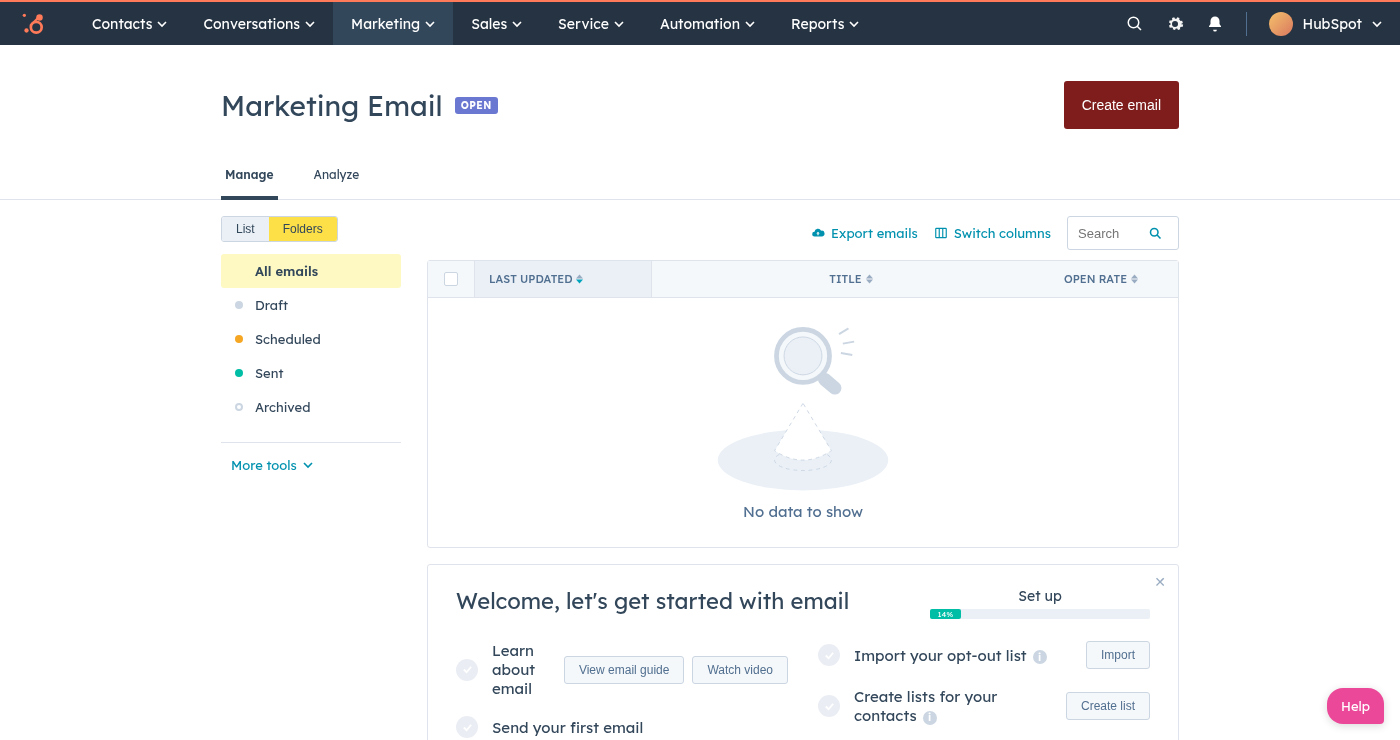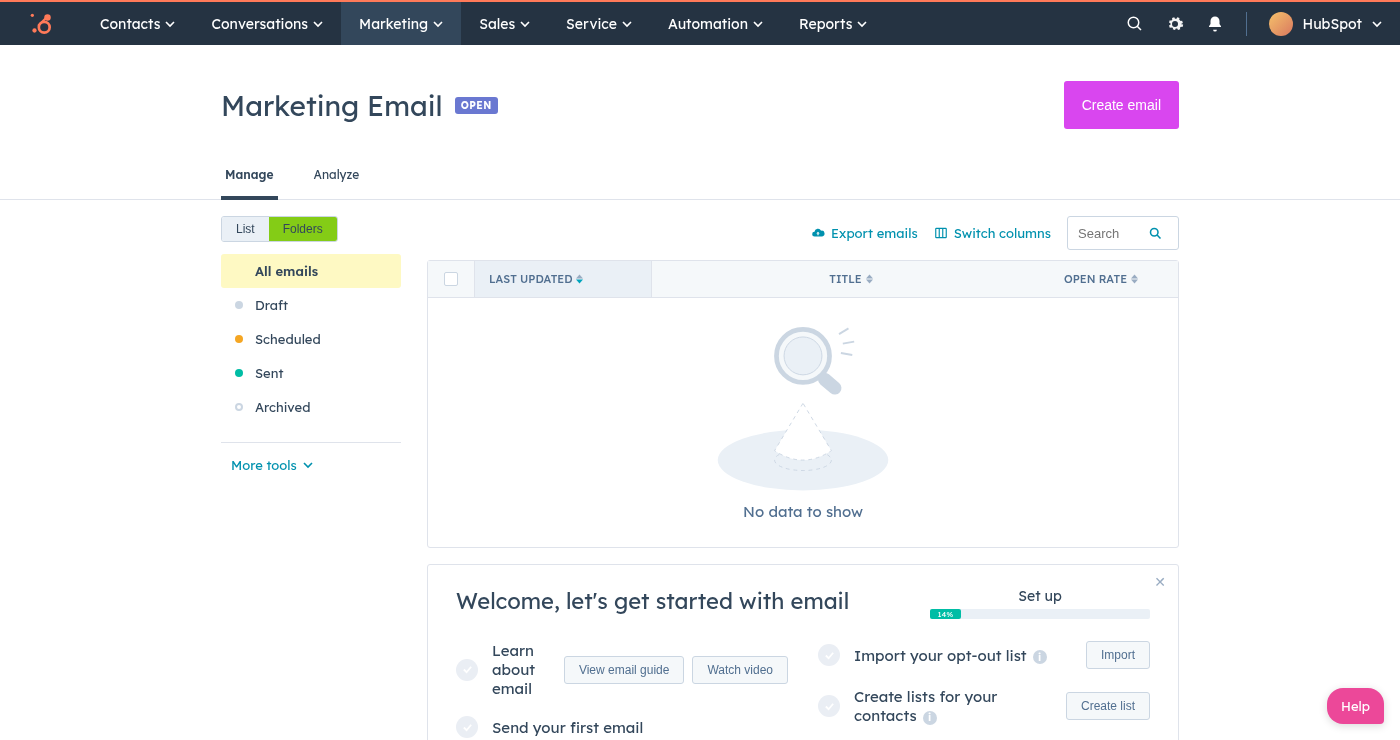--- a/index.html
+++ b/index.html
@@ -1,45 +1,45 @@
 <!DOCTYPE html>
 <html><head>
 <meta charset="utf-8">
 <style>
   * { box-sizing: border-box; margin: 0; padding: 0; }
   body { font-family: "Lexend", "Avenir Next", Helvetica, Arial, sans-serif; font-size: 14px; color: #33475b; background: #fff; width: 1400px; }
   .accent-bar { height: 2px; background: #ff7a59; }
-  .topnav { background: #253342; height: 43px; display: flex; align-items: center; padding: 0 18px 0 28px; color: #fff; }
+  .topnav { background: #253342; height: 43px; display: flex; align-items: center; padding: 0 18px 0 20px; color: #fff; }
   .logo svg { width: 26px; height: 26px; display:block;}
   .nav-items { display: flex; margin-left: 28px; height: 100%; }
   .nav-item { display: flex; align-items: center; height: 100%; padding: 0 18px; color: #fff; font-size: 14px; cursor: pointer; gap:5px;}
   .nav-item.active { background: #33475b; }
   .nav-right { margin-left: auto; display: flex; align-items: center; gap: 22px; }
   .nav-icon { color: #fff; cursor: pointer; display:flex; align-items:center;}
   .nav-divider { width:1px; height:24px; background:#516f90;}
   .account { display: flex; align-items: center; gap: 10px; cursor: pointer; }
   .avatar { width: 24px; height: 24px; border-radius: 50%; background: linear-gradient(135deg,#f5c26b,#d9785f); display:inline-block;}
   .chev { width:10px; height:10px;}
   .chev polyline{ fill:none; stroke:currentColor; stroke-width:1.6;}
 
   .container { width: 958px; margin: 0 auto; padding-top: 36px; }
   .header-row { display: flex; align-items: center; justify-content: space-between; gap: 24px; }
   .page-title { font-size: 28px; font-weight: 400; color:#33475b; display:flex; align-items:center; gap:12px;}
   .beta-badge { background:#6a78d1; color:#fff; font-size:10px; font-weight:700; padding:2px 6px; border-radius:3px; letter-spacing:0.5px;}
-  .btn-primary { background:#d946ef; color:#fff; border:none; padding:16px 18px; border-radius:3px; font-size:14px; font-weight:500; cursor:pointer;}
+  .btn-primary { background:#7f1d1d; color:#fff; border:none; padding:16px 18px; border-radius:3px; font-size:14px; font-weight:500; cursor:pointer;}
   .tabs { display:flex; gap:32px; margin-top:38px; border-bottom:1px solid #dfe3eb; position:relative;}
   .tabs::after{content:""; position:absolute; left:-250px; right:-250px; bottom:-1px; height:1px; background:#dfe3eb; z-index:-1;}
   .tab { padding:0 4px 14px 4px; cursor:pointer; color:#33475b; font-size:12px;}
   .tab.active { font-weight:600; border-bottom:4px solid #33475b; margin-bottom:-1px;}
   .full-border { border-bottom:1px solid #dfe3eb; margin-top:-1px;}
 
   .body-row { display:flex; gap:26px; margin-top:16px;}
   .sidebar { width:180px; flex-shrink:0;}
   .list-toggle { display:inline-flex; border:1px solid #cbd6e2; border-radius:3px; overflow:hidden; margin-bottom:12px;}
-  .list-toggle button { background:#84cc16; border:none; padding:5px 14px; font-size:12px; color:#33475b; cursor:pointer;}
+  .list-toggle button { background:#fde047; border:none; padding:5px 14px; font-size:12px; color:#33475b; cursor:pointer;}
   .list-toggle button.active { background:#eaf0f6;}
   .side-group { margin-bottom:10px;}
   .side-item { display:flex; align-items:center; gap:12px; padding:9px 10px 9px 10px; border-radius:3px; cursor:pointer; font-size:13px;}
   .side-item.top { font-weight:600; background:#fef9c3;}
   .dot{ width:8px; height:8px; border-radius:50%; margin-left:4px;}
   .dot.grey{ background:#cbd6e2;}
   .dot.orange{ background:#f5a623;}
   .dot.teal{ background:#00bda5;}
   .dot.ring{ background:#fff; border:2px solid #cbd6e2;}
   .side-divider{ height:1px; background:#dfe3eb; margin:18px 0 14px;}

